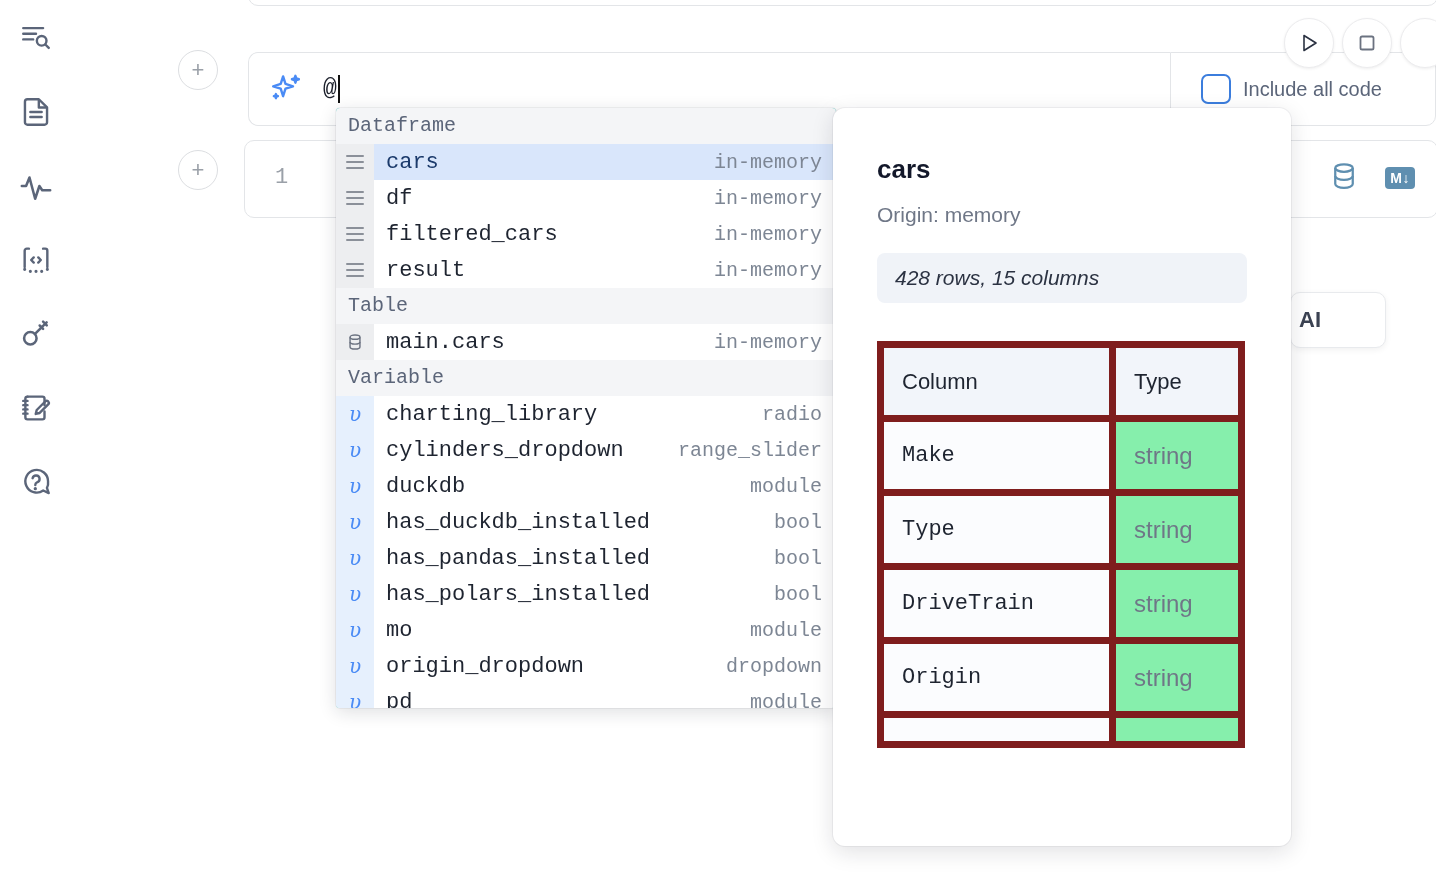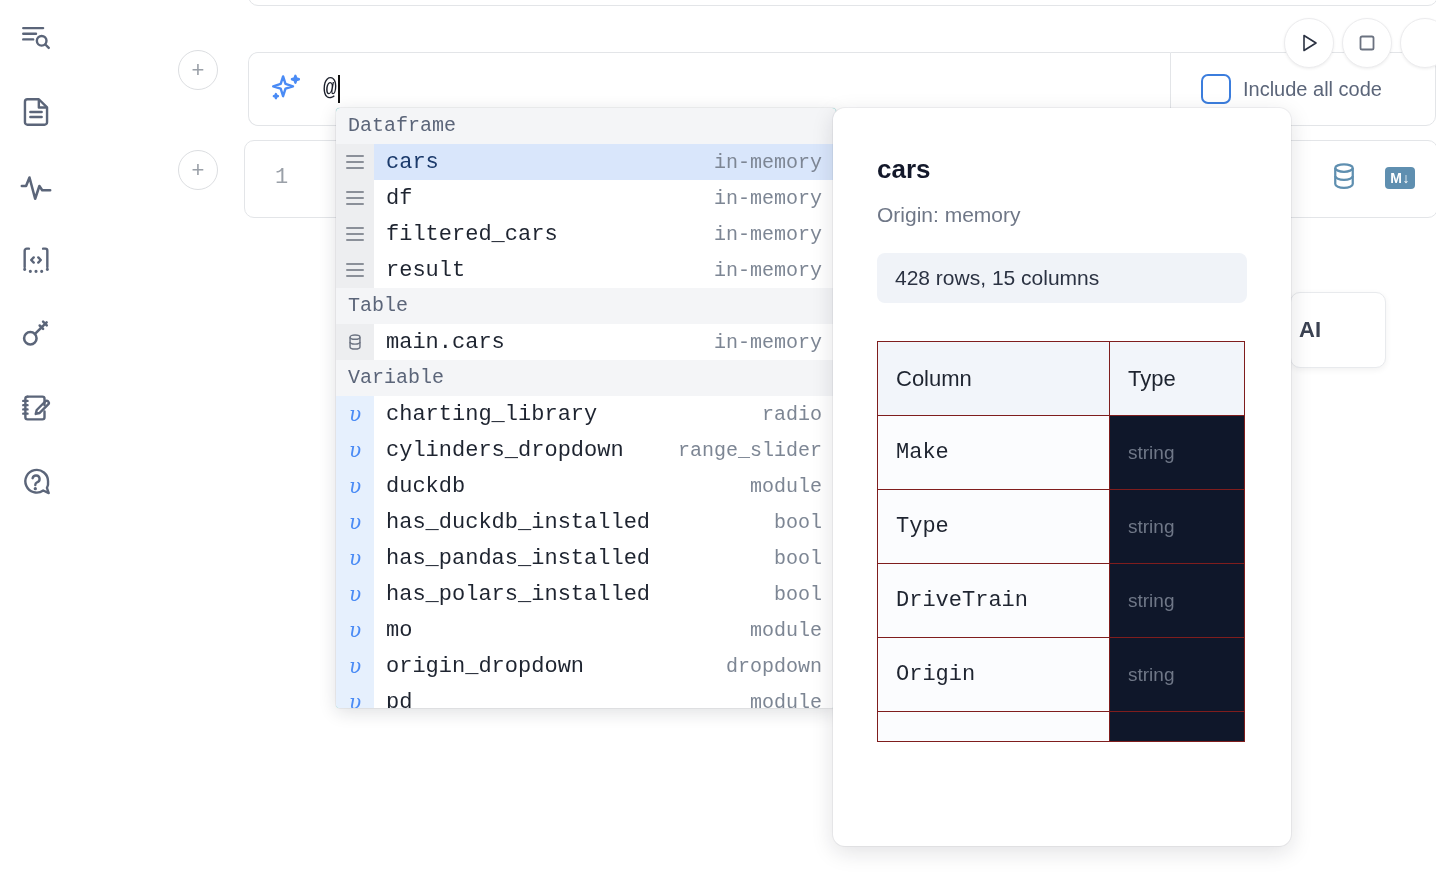--- a/index.html
+++ b/index.html
@@ -102,21 +102,21 @@
   }
   .db-icon { color: #5f8fb0; cursor: pointer; }
   .md-badge {
     background: #5f8fb0; color: #fff; border-radius: 4px;
     font-size: 14px; font-weight: bold; padding: 3px 5px;
     font-family: "Liberation Sans", sans-serif; letter-spacing: .5px; cursor: pointer;
   }
 
   
   .ai-chip {
-    position: absolute; left: 1290px; top: 292px; width: 96px; height: 76px;
+    position: absolute; left: 1290px; top: 292px; width: 96px; height: 56px;
     background: #fff; border: 1px solid #e8eaed; border-radius: 10px;
     box-shadow: 0 2px 6px rgba(0,0,0,.06);
     display: flex; align-items: center; padding-left: 8px;
     font-size: 22px; font-weight: bold; color: #3b4252; z-index: 2;
   }
 
   
   .ac {
     position: absolute; left: 336px; top: 108px; width: 500px; height: 600px;
     background: #14b8a6; border-radius: 4px;
@@ -164,36 +164,36 @@
     background: #fff; border-radius: 12px;
     box-shadow: 0 6px 22px rgba(20,25,40,.13), 0 0 0 1px rgba(20,25,40,.05);
     overflow: hidden; z-index: 25; padding: 46px 44px 0 44px;
   }
   .docs-title {
     font-size: 26px; font-weight: bold; color: #13182a; margin-bottom: 18px;
   }
   .docs-source { font-size: 21px; color: #6f7787; margin-bottom: 26px; }
   .docs-pill {
     background: #f0f3f8; border-radius: 8px; padding: 13px 18px;
-    font-size: 21px; color: #2b3242; margin-bottom: 38px;
+    font-size: 21px; color: #2b3242; margin-bottom: 38px; font-style: italic;
   }
   .docs-table { width: 368px; border-collapse: collapse; table-layout: fixed; }
   .docs-table th, .docs-table td {
-    border: 1px solid #7f1d1d; text-align: left; padding: 0 18px; height: 74px;
+    border: 7px solid #7f1d1d; text-align: left; padding: 0 18px; height: 74px;
     vertical-align: middle;
   }
   .docs-table th {
     background: #f2f5fa; font-weight: normal; font-size: 22px; color: #1e2430;
   }
   .docs-table th:nth-child(1), .docs-table td:nth-child(1) { width: 232px; }
   .docs-table td.col {
     font-family: "Liberation Mono", monospace; font-size: 22px; color: #1e2430;
     background: #fbfcfe;
   }
-  .docs-table td.typ { font-size: 19px; color: #6f7787; background: #0f172a; }
+  .docs-table td.typ { font-size: 24px; color: #6f7787; background: #86efac; }
   .docs-table tr.blank td { height: 30px; }
 </style>
 </head>
 <body>
 
 <div class="root">
 
   <div class="rail">
 
     <div class="rail-btn">

